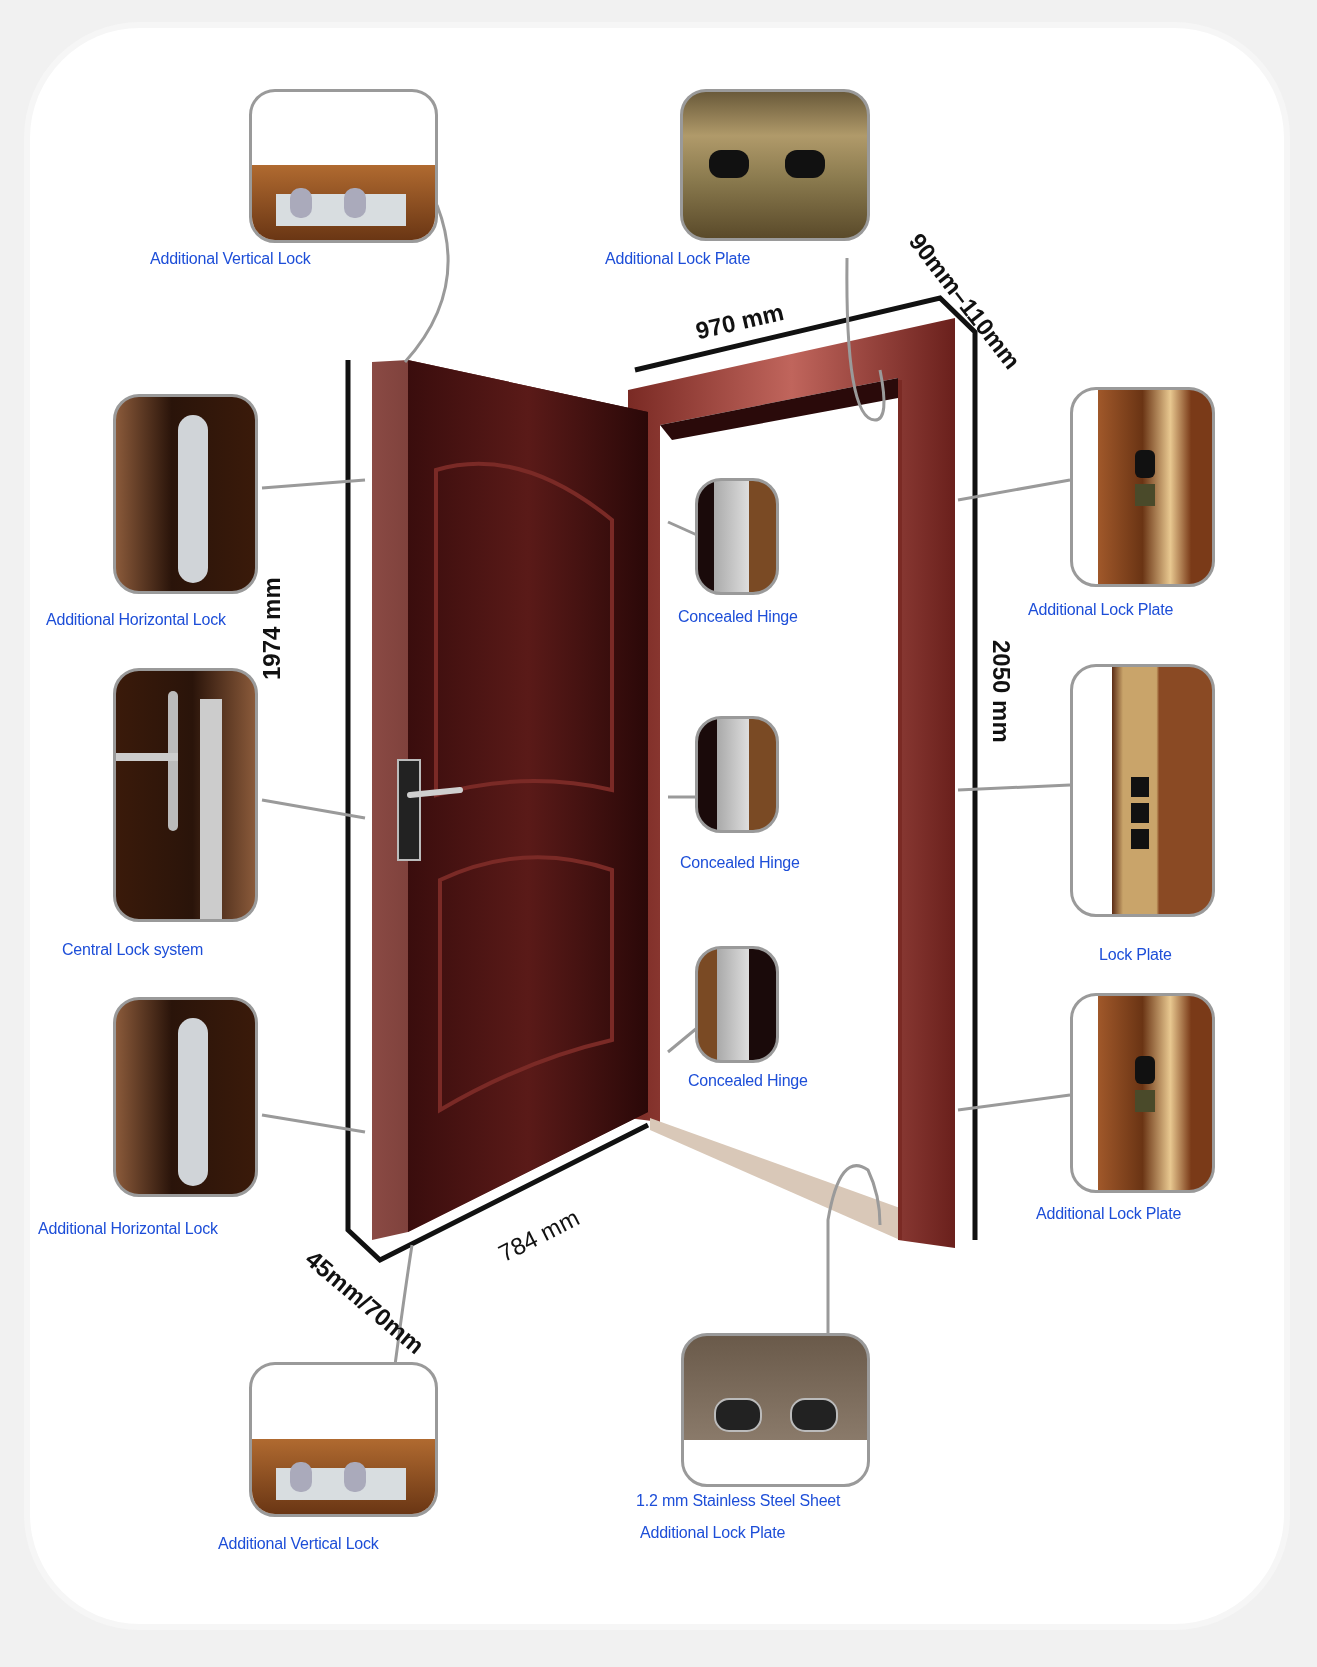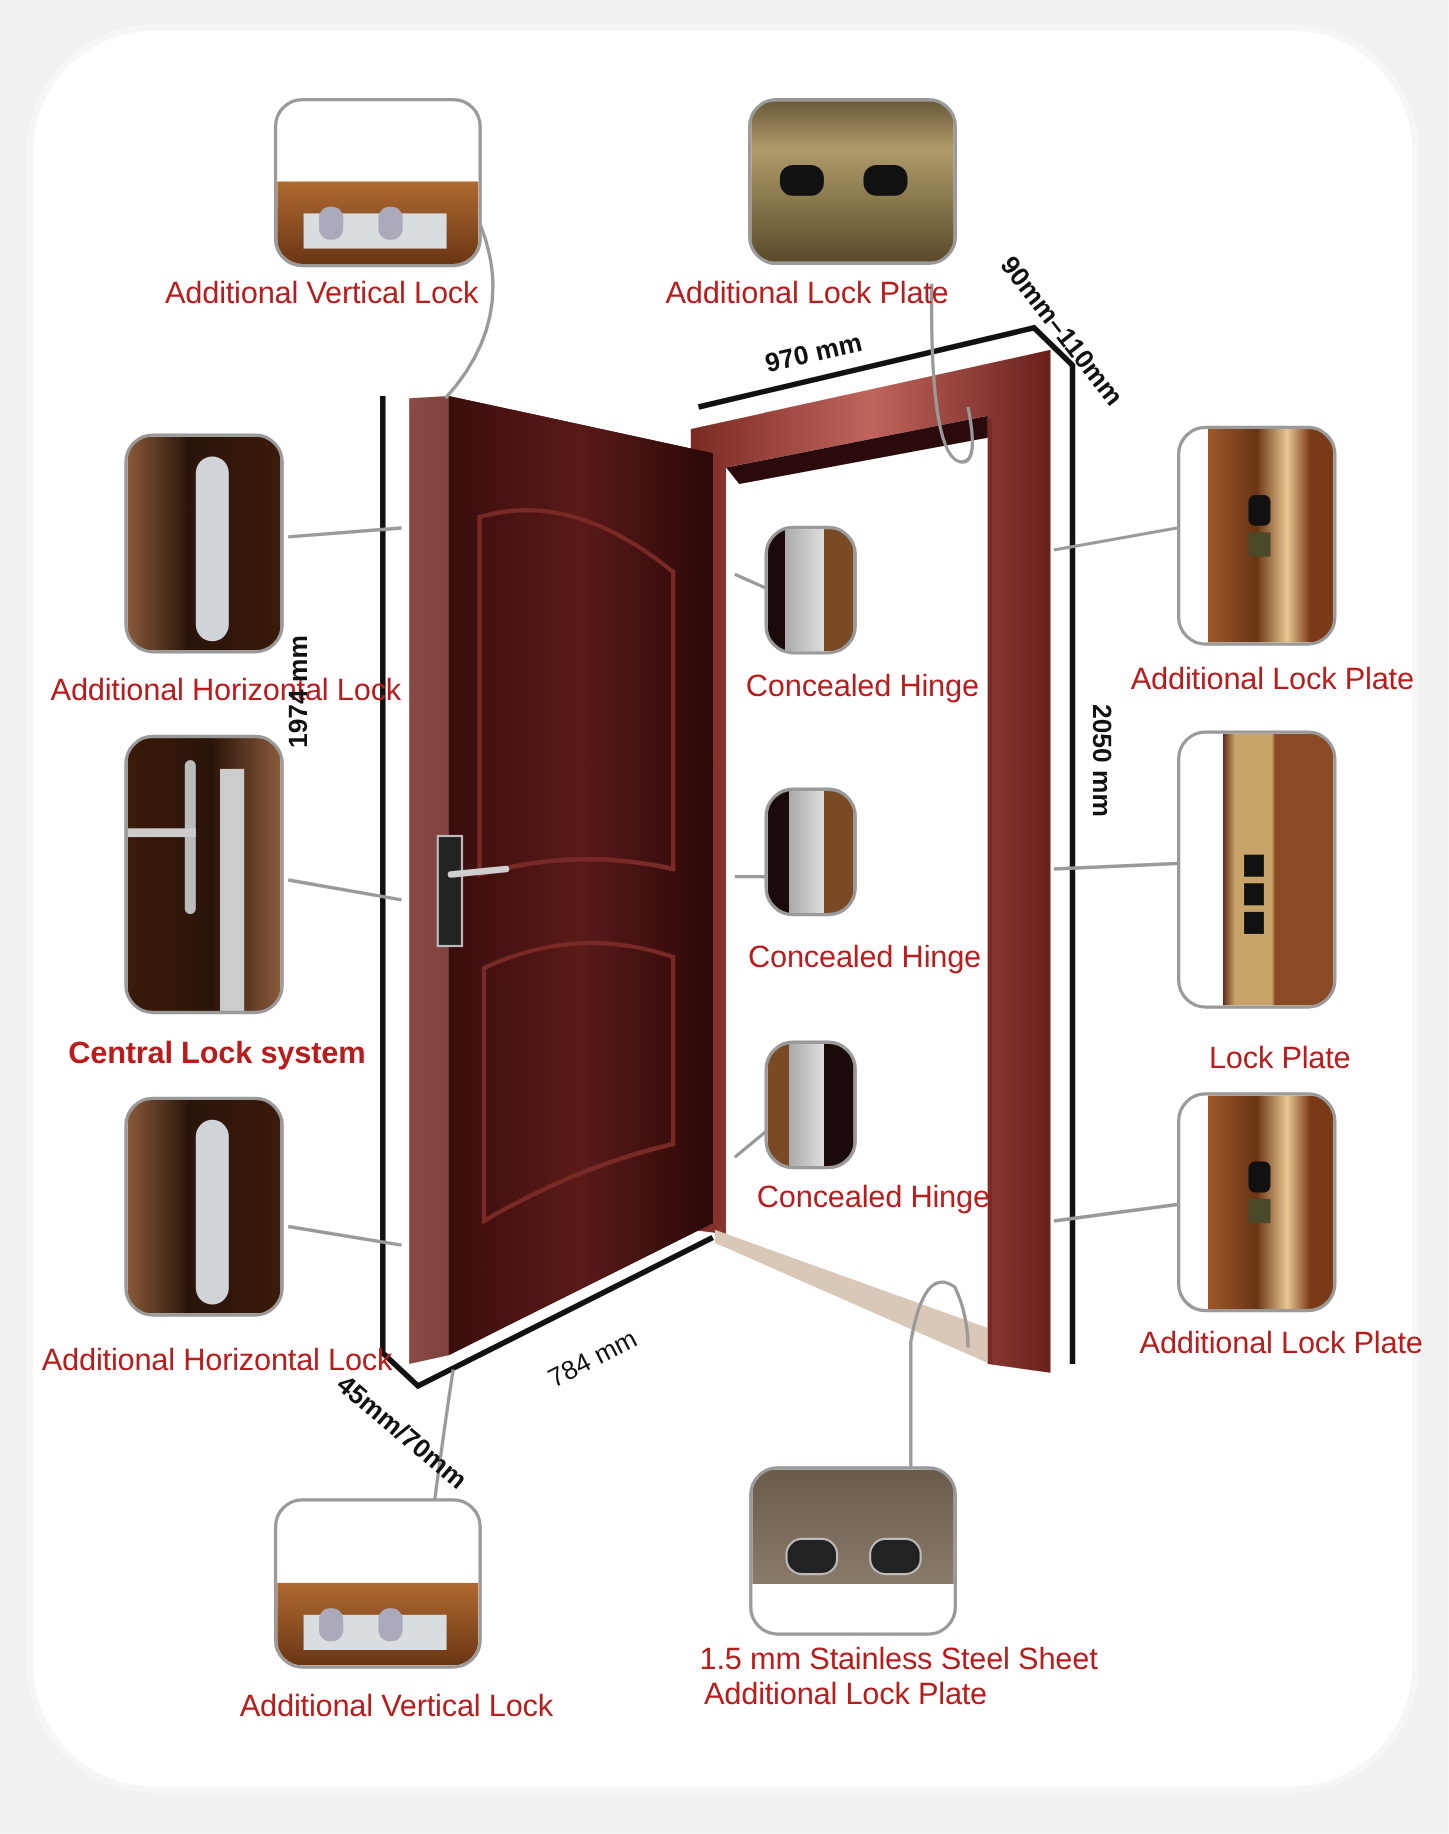--- a/index.html
+++ b/index.html
@@ -1,19 +1,19 @@
 <!DOCTYPE html>
 <html><head>
 <meta charset="utf-8">
 <style>
   html,body{margin:0;padding:0;}
   body{width:1317px;height:1667px;background:#f1f1f1;position:relative;overflow:hidden;font-family:"Liberation Sans",sans-serif;}
   .card{position:absolute;left:30px;top:28px;width:1254px;height:1596px;background:#fff;border-radius:110px;box-shadow:0 0 0 6px #f6f6f6;}
   svg.main{position:absolute;left:0;top:0;}
-  .lbl{position:absolute;font-size:28px;color:#b91c1c;white-space:nowrap;letter-spacing:-0.2px;}
+  .lbl{position:absolute;font-size:16px;color:#1d4ed8;white-space:nowrap;letter-spacing:-0.2px;}
   .dim{position:absolute;font-size:24px;font-weight:bold;color:#111;white-space:nowrap;}
   .thumb{position:absolute;border:3px solid #9a9a9a;border-radius:26px;overflow:hidden;background:#fff;box-sizing:border-box;}
 </style>
 </head>
 <body>
 
 <div class="card"></div>
 
 <svg class="main" width="1317" height="1667" viewBox="0 0 1317 1667">
   <defs>
@@ -125,30 +125,30 @@
 </div>
 
 <div class="thumb" style="left:681px;top:1333px;width:189px;height:154px;background:linear-gradient(#6a5a4a 0%,#8a7a6a 70%,#fff 70%);">
   <div style="position:absolute;left:30px;top:62px;width:44px;height:30px;border-radius:15px;background:#222;border:2px solid #bbb;"></div>
   <div style="position:absolute;left:106px;top:62px;width:44px;height:30px;border-radius:15px;background:#222;border:2px solid #bbb;"></div>
 </div>
 
 <div class="lbl" style="left:150px;top:250px;">Additional Vertical Lock</div>
 <div class="lbl" style="left:605px;top:250px;">Additional Lock Plate</div>
 <div class="lbl" style="left:46px;top:611px;">Additional Horizontal Lock</div>
-<div class="lbl" style="left:62px;top:941px;font-weight:bold;">Central Lock system</div>
+<div class="lbl" style="left:62px;top:941px;">Central Lock system</div>
 <div class="lbl" style="left:38px;top:1220px;">Additional Horizontal Lock</div>
 <div class="lbl" style="left:218px;top:1535px;">Additional Vertical Lock</div>
 <div class="lbl" style="left:678px;top:608px;">Concealed Hinge</div>
 <div class="lbl" style="left:680px;top:854px;">Concealed Hinge</div>
 <div class="lbl" style="left:688px;top:1072px;">Concealed Hinge</div>
 <div class="lbl" style="left:1028px;top:601px;">Additional Lock Plate</div>
 <div class="lbl" style="left:1099px;top:932px;margin-top:14px;">Lock Plate</div>
 <div class="lbl" style="left:1036px;top:1205px;">Additional Lock Plate</div>
-<div class="lbl" style="left:636px;top:1492px;">1.5 mm Stainless Steel Sheet</div>
+<div class="lbl" style="left:636px;top:1492px;">1.2 mm Stainless Steel Sheet</div>
 <div class="lbl" style="left:640px;top:1524px;">Additional Lock Plate</div>
 
 <div class="dim" style="left:258px;top:680px;transform:rotate(-90deg);transform-origin:left top;">1974 mm</div>
 <div class="dim" style="left:1015px;top:640px;transform:rotate(90deg);transform-origin:left top;">2050 mm</div>
 <div class="dim" style="left:693px;top:318px;transform:rotate(-13deg);transform-origin:left top;">970 mm</div>
 <div class="dim" style="left:494px;top:1243px;transform:rotate(-27deg);transform-origin:left top;font-weight:normal;">784 mm</div>
 <div class="dim" style="left:925px;top:228px;transform:rotate(52deg);transform-origin:left top;">90mm–110mm</div>
 <div class="dim" style="left:318px;top:1245px;transform:rotate(40deg);transform-origin:left top;">45mm/70mm</div>
 
 </body></html>

